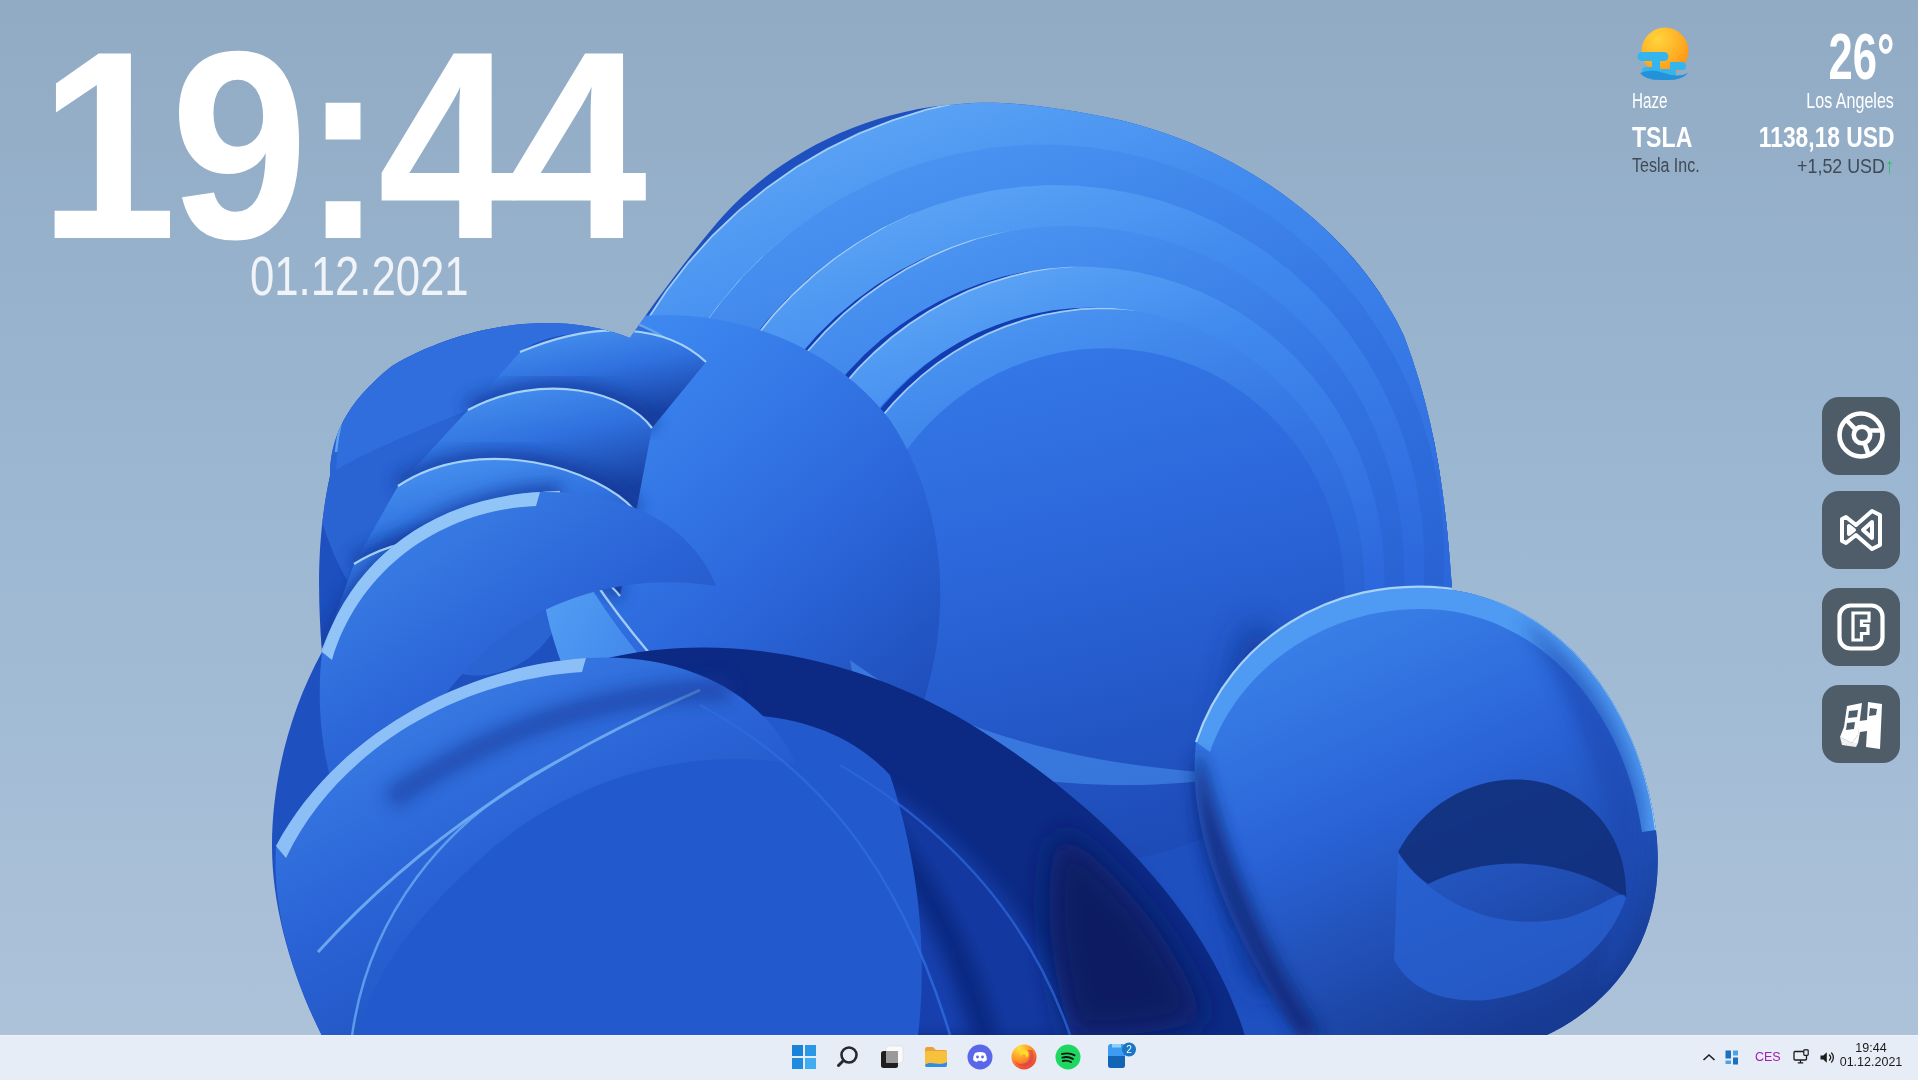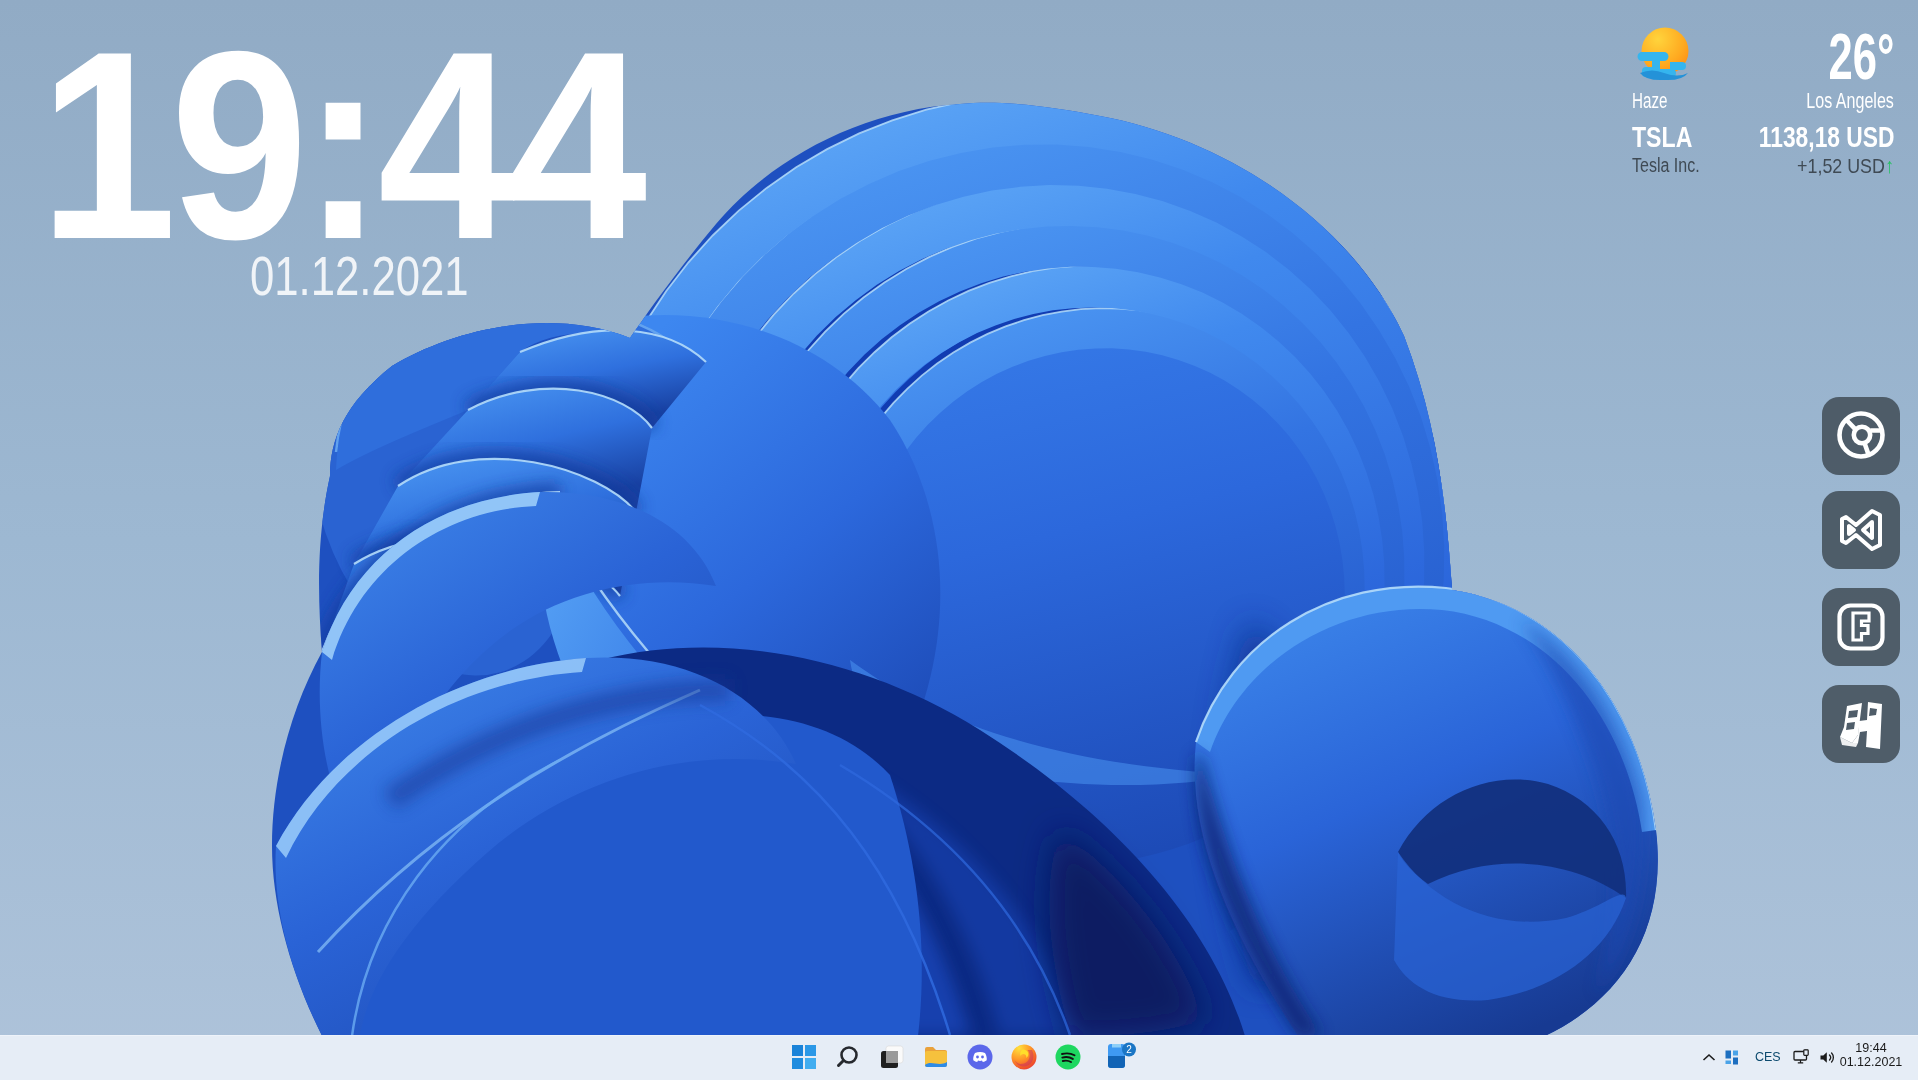--- a/index.html
+++ b/index.html
@@ -236,21 +236,21 @@
 </svg></div>
 <svg width="16" height="16" viewBox="0 0 16 16" style="position:absolute;left:1701px;top:1050px;">
  <path d="M 2.5,10 L 8,5 L 13.5,10" fill="none" stroke="#1b1b1b" stroke-width="1.6"></path>
 </svg>
 <svg width="14" height="15" viewBox="0 0 14 15" style="position:absolute;left:1725px;top:1050px;">
  <rect x="0.5" y="0.5" width="5.5" height="8" fill="#1d6fc0"></rect>
     <rect x="8" y="0.5" width="5" height="5" fill="#4aa3e8"></rect>
  <rect x="0.5" y="10.5" width="5.5" height="3.5" fill="#4aa3e8"></rect>
     <rect x="8" y="7.5" width="5" height="7" fill="#1d6fc0"></rect>
 </svg>
-<div style="position:absolute;left:1755px;top:1050px;font-size:12.5px;color:#0c4a6e;">CES</div>
+<div style="position:absolute;left:1755px;top:1050px;font-size:12.5px;color:#a21caf;">CES</div>
 <svg width="18" height="16" viewBox="0 0 18 16" style="position:absolute;left:1793px;top:1049px;">
  <rect x="1" y="2.5" width="12.5" height="8.5" rx="1" fill="none" stroke="#1b1b1b" stroke-width="1.3"></rect>
  <path d="M 4.8,13.8 h5.4 M 7.5,11 v2.8" stroke="#1b1b1b" stroke-width="1.2"></path>
  <rect x="10.8" y="0.8" width="4.4" height="5.6" rx="0.8" fill="#e6edf6" stroke="#1b1b1b" stroke-width="1.2"></rect>
  <path d="M 12.2,0.8 v-0.5 M 14,0.8 v-0.5" stroke="#1b1b1b" stroke-width="1"></path>
 </svg>
 <svg width="17" height="15" viewBox="0 0 17 15" style="position:absolute;left:1819px;top:1050px;">
  <path d="M 1.5,5.4 v4.2 h2.8 l3.5,3.2 V 2.2 L 4.3,5.4 Z" fill="#1b1b1b"></path>
  <path d="M 10.5,5 a3.6,3.6 0 0 1 0,5 M 12.6,3 a6.6,6.6 0 0 1 0,9" fill="none" stroke="#1b1b1b" stroke-width="1.3" stroke-linecap="round"></path>
 </svg>

